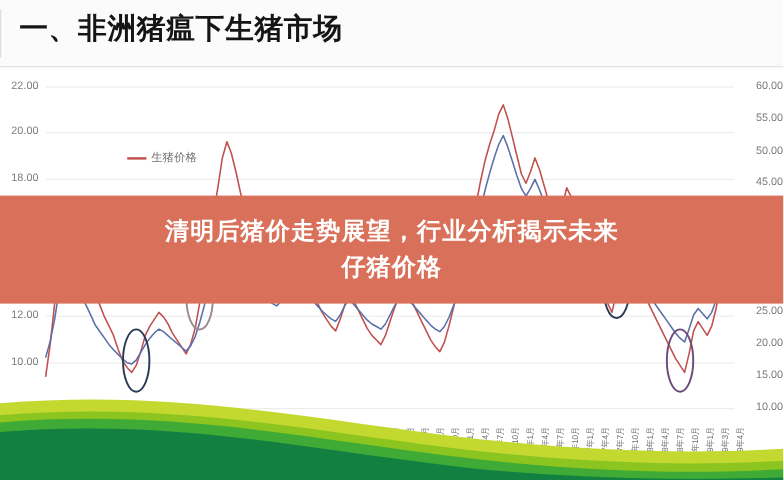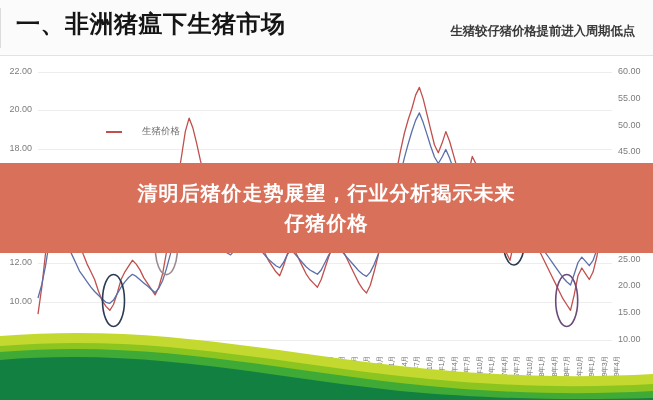--- a/index.html
+++ b/index.html
@@ -63,25 +63,25 @@
   .gridline {
     position: absolute; left: 0; width: 100%;
     height: 1px; background: #ededed;
   }
   .ytick {
     position: absolute;
     font-size: 9px; color: #7c7c7c;
     white-space: nowrap;
   }
   .ytick.left  { right: 100%; margin-right: 6px; text-align: right; }
-  .ytick.right { left: 100%;  margin-left: 6px;  text-align: center; }
+  .ytick.right { left: 100%;  margin-left: 18px;  text-align: center; }
 
   .legend-item {
     position: absolute;
-    display: flex; align-items: center; gap: 20px;
+    display: flex; align-items: center; gap: 4px;
     font-size: 9.5px; color: #6f6f6f; white-space: nowrap;
   }
   .legend-swatch { display:block; width: 16px; height: 2px; }
 
   svg.series { position: absolute; left: 0; top: 0; overflow: visible; }
 
   
   #xlabels {
     position: absolute; left: 38px; top: 300px;
     width: 574px; height: 60px;
@@ -114,21 +114,20 @@
     text-align: center;
   }
 </style>
 </head>
 <body>
 
 <div id="stage">
 
   <div id="header">
     <div id="header-title">一、非洲猪瘟下生猪市场</div>
-    <div id="header-caption">生猪较仔猪价格提前进入周期低点</div>
   </div>
 
   <div id="chart">
 
     <div id="plot">
       <div id="gridlines">
           <div class="gridline" style="top: 0px;"></div>
           <div class="gridline" style="top: 38.2857px;"></div>
           <div class="gridline" style="top: 76.5714px;"></div>
           <div class="gridline" style="top: 114.857px;"></div>

